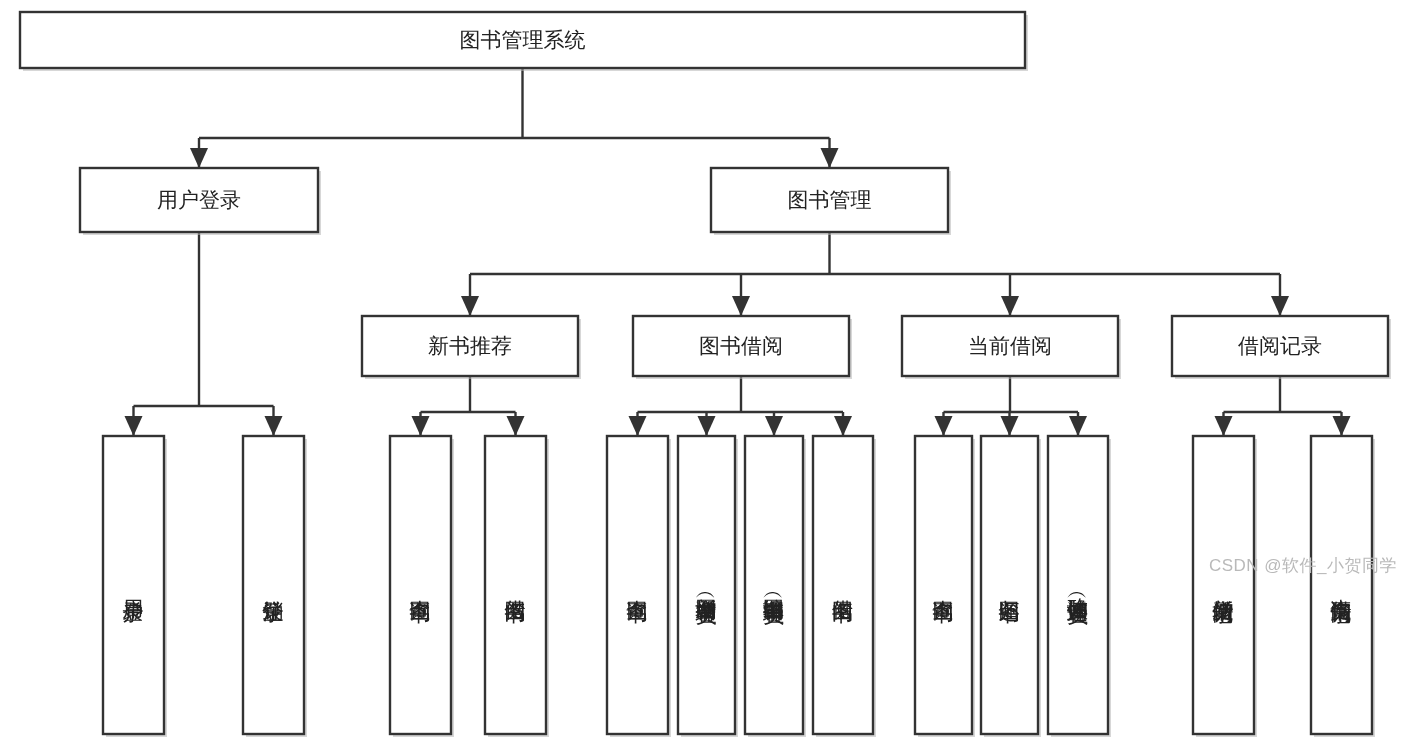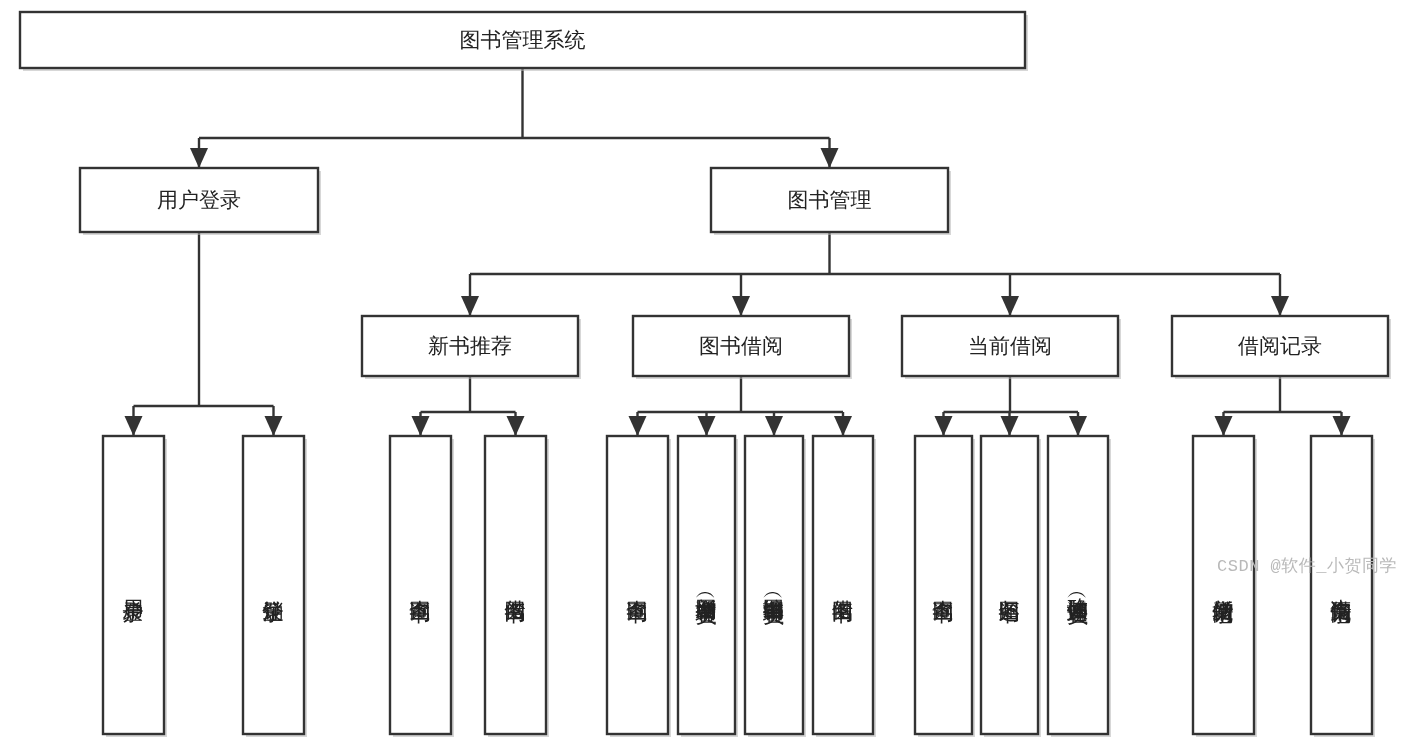--- a/index.html
+++ b/index.html
@@ -63,21 +63,21 @@
     position: absolute;
     display: flex;
     align-items: center;
     justify-content: center;
     pointer-events: none;
   }
   .watermark {
     position: absolute;
     right: 8px;
     bottom: 6px;
-    font-family: Liberation Mono, monospace;
+    font-family: Liberation Sans, sans-serif;
     font-size: 17px;
     color: #b9b9b9;
     letter-spacing: 0.5px;
     white-space: nowrap;
   }
 </style>
 </head>
 <body>
 
 <div id="diagram-root">

